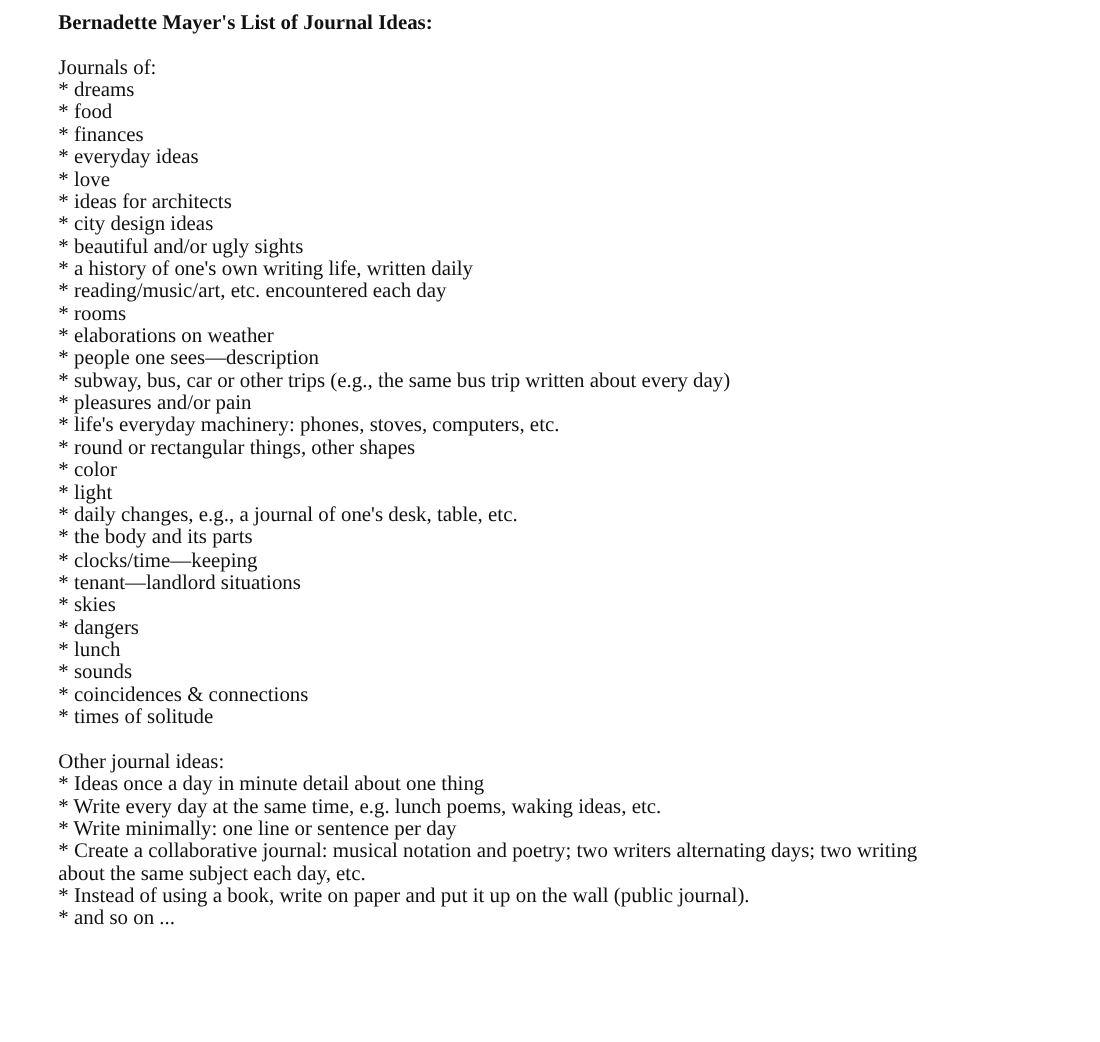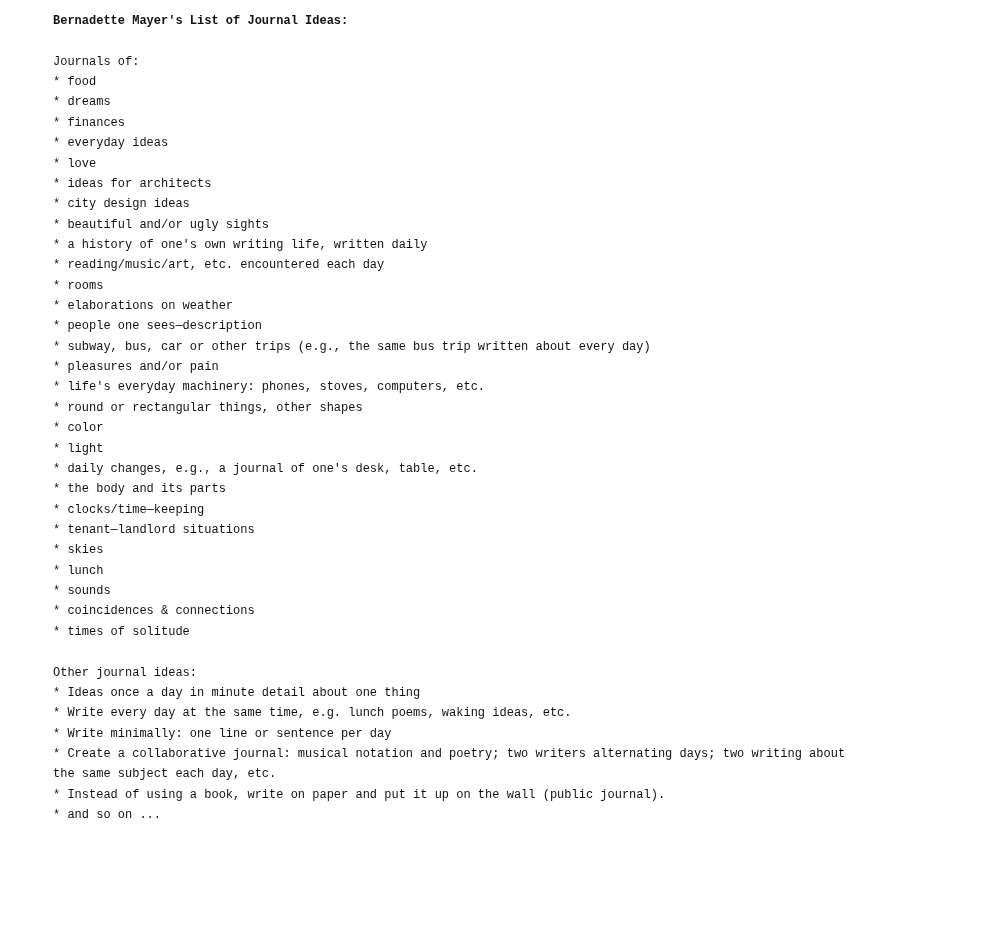--- a/index.html
+++ b/index.html
@@ -7,40 +7,40 @@
     margin: 0;
     padding: 0;
     width: 1000px;
     height: 947px;
     overflow: hidden;
     background: #ffffff;
   }
   .doc {
     margin: 11px 0 0 53px;
     width: 800px;
-    font-family: Liberation Mono, monospace;
-    font-size: 12px;
+    font-family: Liberation Serif, serif;
+    font-size: 19px;
     line-height: 20.36px;
     color: #111111;
     letter-spacing: 0;
   }
   .line { min-height: 20.36px; white-space: normal; overflow-wrap: normal; word-break: normal; }
   .line.title { font-weight: 700; white-space: nowrap; }
   .line.blank { height: 20.36px; }
 </style>
 </head>
 <body style="background: rgb(255, 255, 255);">
 
 <main class="doc" style="color: rgb(17, 17, 17);">
   <div class="line title">Bernadette Mayer's List of Journal Ideas:</div>
   <div class="line blank"></div>
   <div id="sections">
       <div class="line">Journals of:</div>
+      <div class="line item">* dreams</div>
       <div class="line item">* food</div>
-      <div class="line item">* dreams</div>
       <div class="line item">* finances</div>
       <div class="line item">* everyday ideas</div>
       <div class="line item">* love</div>
       <div class="line item">* ideas for architects</div>
       <div class="line item">* city design ideas</div>
       <div class="line item">* beautiful and/or ugly sights</div>
       <div class="line item">* a history of one's own writing life, written daily</div>
       <div class="line item">* reading/music/art, etc. encountered each day</div>
       <div class="line item">* rooms</div>
       <div class="line item">* elaborations on weather</div>
@@ -49,20 +49,21 @@
       <div class="line item">* pleasures and/or pain</div>
       <div class="line item">* life's everyday machinery: phones, stoves, computers, etc.</div>
       <div class="line item">* round or rectangular things, other shapes</div>
       <div class="line item">* color</div>
       <div class="line item">* light</div>
       <div class="line item">* daily changes, e.g., a journal of one's desk, table, etc.</div>
       <div class="line item">* the body and its parts</div>
       <div class="line item">* clocks/time—keeping</div>
       <div class="line item">* tenant—landlord situations</div>
       <div class="line item">* skies</div>
+      <div class="line item">* dangers</div>
       <div class="line item">* lunch</div>
       <div class="line item">* sounds</div>
       <div class="line item">* coincidences &amp; connections</div>
       <div class="line item">* times of solitude</div>
       <div class="line blank"></div>
       <div class="line">Other journal ideas:</div>
       <div class="line item">* Ideas once a day in minute detail about one thing</div>
       <div class="line item">* Write every day at the same time, e.g. lunch poems, waking ideas, etc.</div>
       <div class="line item">* Write minimally: one line or sentence per day</div>
       <div class="line item">* Create a collaborative journal: musical notation and poetry; two writers alternating days; two writing about the same subject each day, etc.</div>

